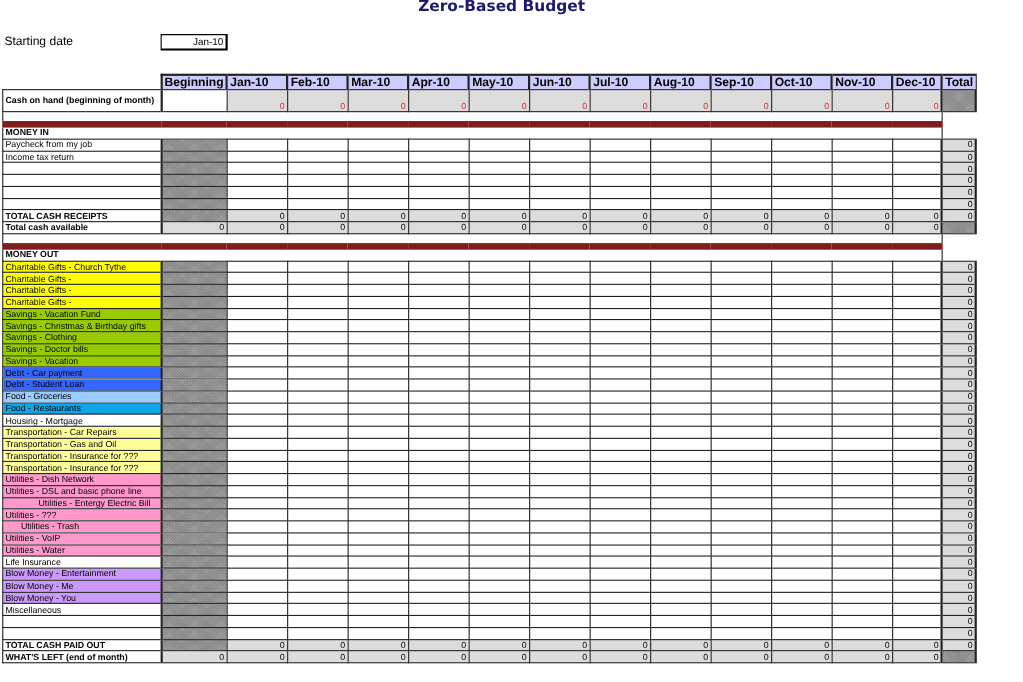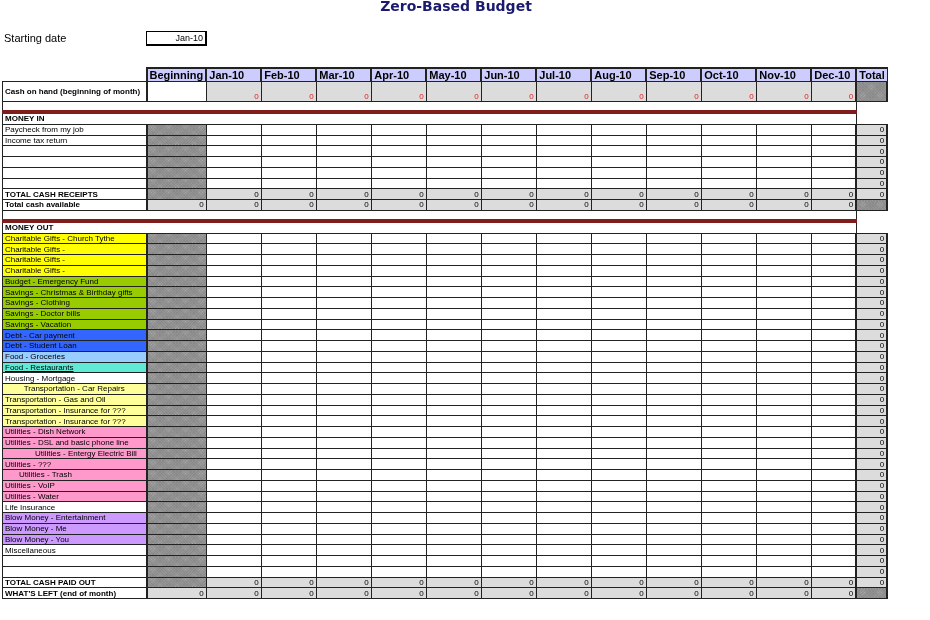--- a/index.html
+++ b/index.html
@@ -10,21 +10,21 @@
   table{position:absolute;left:2px;top:67px;border-collapse:collapse;table-layout:fixed;}
   td{border:1px solid #222;padding:0 2px;font-size:8px;height:9.75px;line-height:9px;overflow:hidden;white-space:nowrap;}
   td.num{text-align:right;}
   .hdr td{background:#ccccff;font-weight:bold;font-size:11px;text-align:left;height:12px;line-height:12px;border:1px solid #222;border-width:2px 1px 1px 2px;}
   .hdr td.blank{background:#fff;border:none;}
   .gray{background:#dcdcdc;}
   .hatch{background-color:#a8a8a8;background-image:repeating-linear-gradient(45deg,#8a8a8a 0 1px,transparent 1px 2px),repeating-linear-gradient(-45deg,#8a8a8a 0 1px,transparent 1px 2px);}
   .red{color:#d22;}
   .bold{font-weight:bold;}
   .section td{font-weight:bold;}
-  .thick-top td{border-top:4px solid #7f1d1d;margin-top:16px;}
+  .thick-top td{border-top:6px solid #7f1d1d;margin-top:16px;}
   td.lbl{border-right:2px solid #222;}
   td.tot{border-left:2px solid #222;border-right:2px solid #222;}
   tr.spacer td{height:8px;}
 </style>
 </head>
 <body>
 
 <div class="title">Zero-Based Budget</div>
 <div class="start-label">Starting date</div>
 <div class="start-box">Jan-10</div>
@@ -291,21 +291,21 @@
         <td></td>
         <td></td>
         <td></td>
         <td></td>
         <td></td>
         <td></td>
         <td></td>
         <td class="num gray tot">0</td>
       </tr>
       <tr>
-        <td class="lbl" style="background: rgb(153, 204, 0);">Budget - Emergency Fund</td>
+        <td class="lbl" style="background: rgb(153, 204, 0);">Savings - Vacation Fund</td>
         <td class="hatch"></td>
         <td></td>
         <td></td>
         <td></td>
         <td></td>
         <td></td>
         <td></td>
         <td></td>
         <td></td>
         <td></td>
@@ -427,21 +427,21 @@
         <td></td>
         <td></td>
         <td></td>
         <td></td>
         <td></td>
         <td></td>
         <td></td>
         <td class="num gray tot">0</td>
       </tr>
       <tr>
-        <td class="lbl" style="background: #5eead4; text-decoration: underline;">Food - Restaurants</td>
+        <td class="lbl" style="background: #0ea5e9;">Food - Restaurants</td>
         <td class="hatch"></td>
         <td></td>
         <td></td>
         <td></td>
         <td></td>
         <td></td>
         <td></td>
         <td></td>
         <td></td>
         <td></td>
@@ -461,21 +461,21 @@
         <td></td>
         <td></td>
         <td></td>
         <td></td>
         <td></td>
         <td></td>
         <td></td>
         <td class="num gray tot">0</td>
       </tr>
       <tr>
-        <td class="lbl" style="background: rgb(255, 255, 153); text-align: center;">Transportation - Car Repairs</td>
+        <td class="lbl" style="background: rgb(255, 255, 153);">Transportation - Car Repairs</td>
         <td class="hatch"></td>
         <td></td>
         <td></td>
         <td></td>
         <td></td>
         <td></td>
         <td></td>
         <td></td>
         <td></td>
         <td></td>

